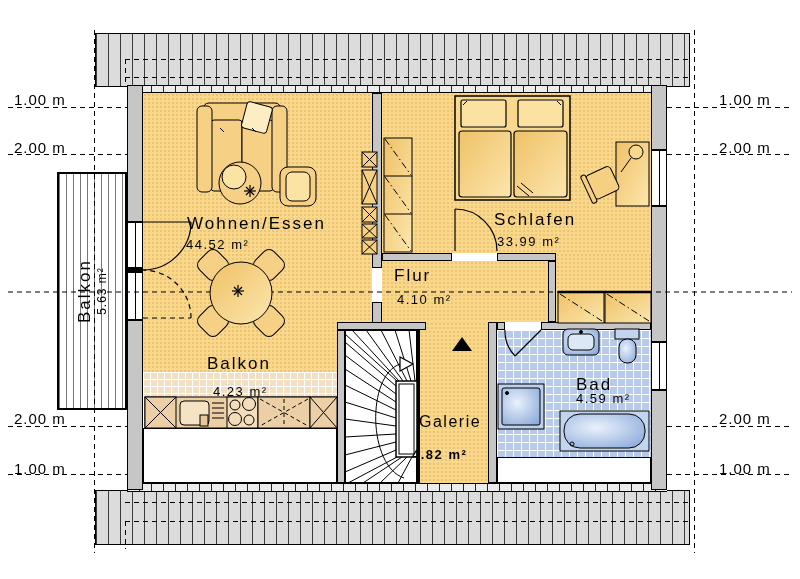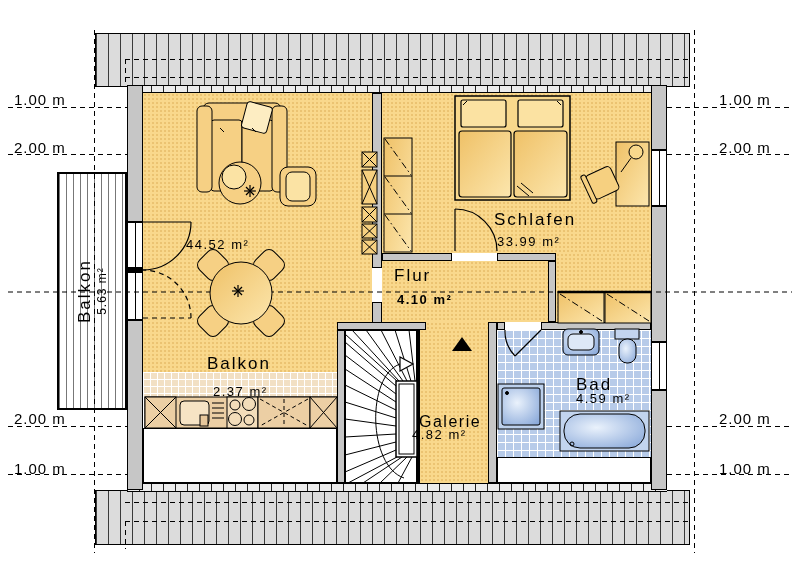--- a/index.html
+++ b/index.html
@@ -328,29 +328,30 @@
     <g stroke="#000" stroke-width="1.2" fill="none">
       <line x1="455" y1="251" x2="455" y2="209"></line>
       <path d="M 455,209 A 42 42 0 0 1 497,251"></path>
     </g>
     <g stroke="#000" stroke-width="1.2" fill="none">
       <line x1="541" y1="330" x2="515" y2="356"></line>
       <path d="M 505,330 A 36 36 0 0 0 515,356"></path>
     </g>
   </svg>
 
+  <div class="rlabel" style="left:187px;top:214px;">Wohnen/Essen</div>
   <div class="rarea" style="left:186px;top:237px;">44.52 m²</div>
   <div class="rlabel" style="left:494px;top:210px;">Schlafen</div>
   <div class="rarea" style="left:497px;top:234px;">33.99 m²</div>
   <div class="rlabel" style="left:394px;top:266px;">Flur</div>
-  <div class="rarea" style="left:397px;top:292px;font-weight:bold;">4.10 m²</div>
+  <div class="rarea" style="left:397px;top:292px;">4.10 m²</div>
   <div class="rlabel" style="left:207px;top:354px;">Balkon</div>
-  <div class="rarea" style="left:213px;top:384px;">2.37 m²</div>
+  <div class="rarea" style="left:213px;top:384px;">4.23 m²</div>
   <div class="rlabel" style="left:419px;top:402px;font-size:16px;letter-spacing:1.5px;margin-top:11px;">Galerie</div>
-  <div class="rarea" style="left:412px;top:427px;">4.82 m²</div>
+  <div class="rarea" style="left:412px;top:447px;font-weight:bold;">4.82 m²</div>
   <div class="rlabel" style="left:576px;top:375px;">Bad</div>
   <div class="rarea" style="left:576px;top:391px;">4.59 m²</div>
 
   <div class="balkon-text">
     <span class="b1">Balkon</span>
     <span class="b2">5.63 m²</span>
   </div>
 
   <div class="dim" style="left:14px;top:91px;">1.00 m</div>
   <div class="dim" style="left:14px;top:139px;">2.00 m</div>

